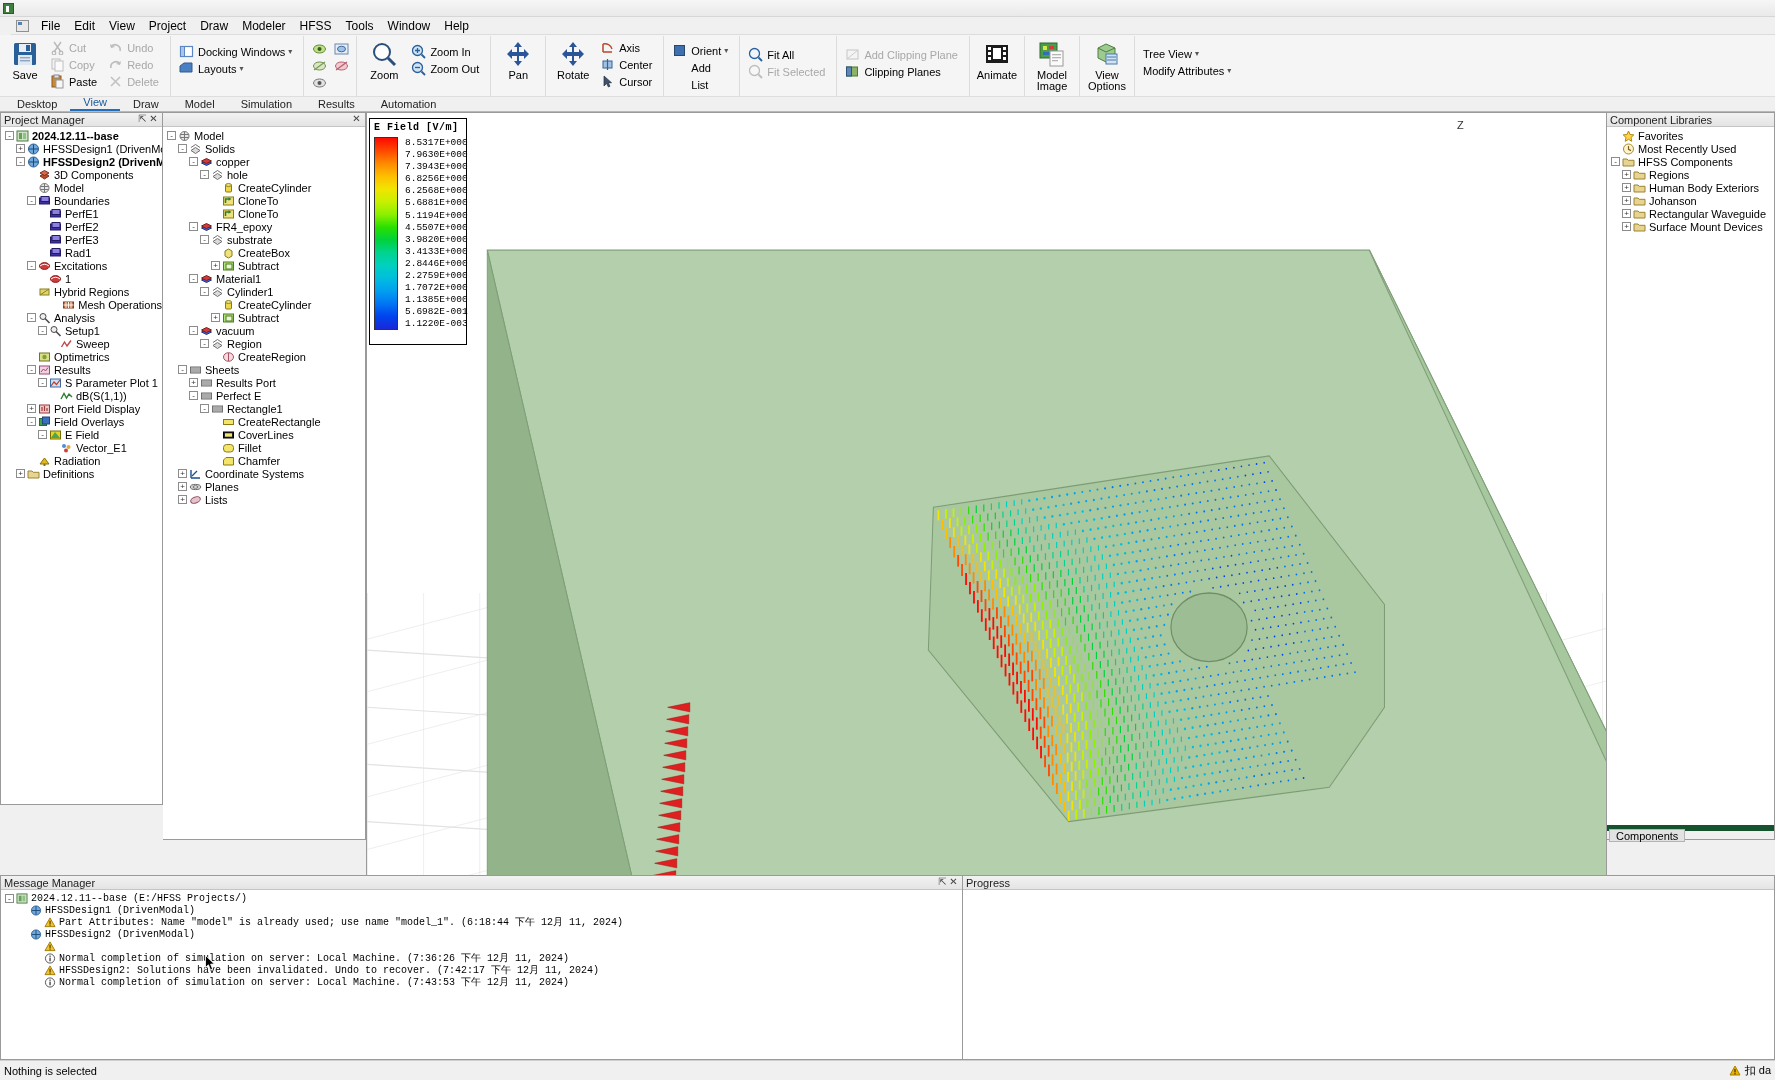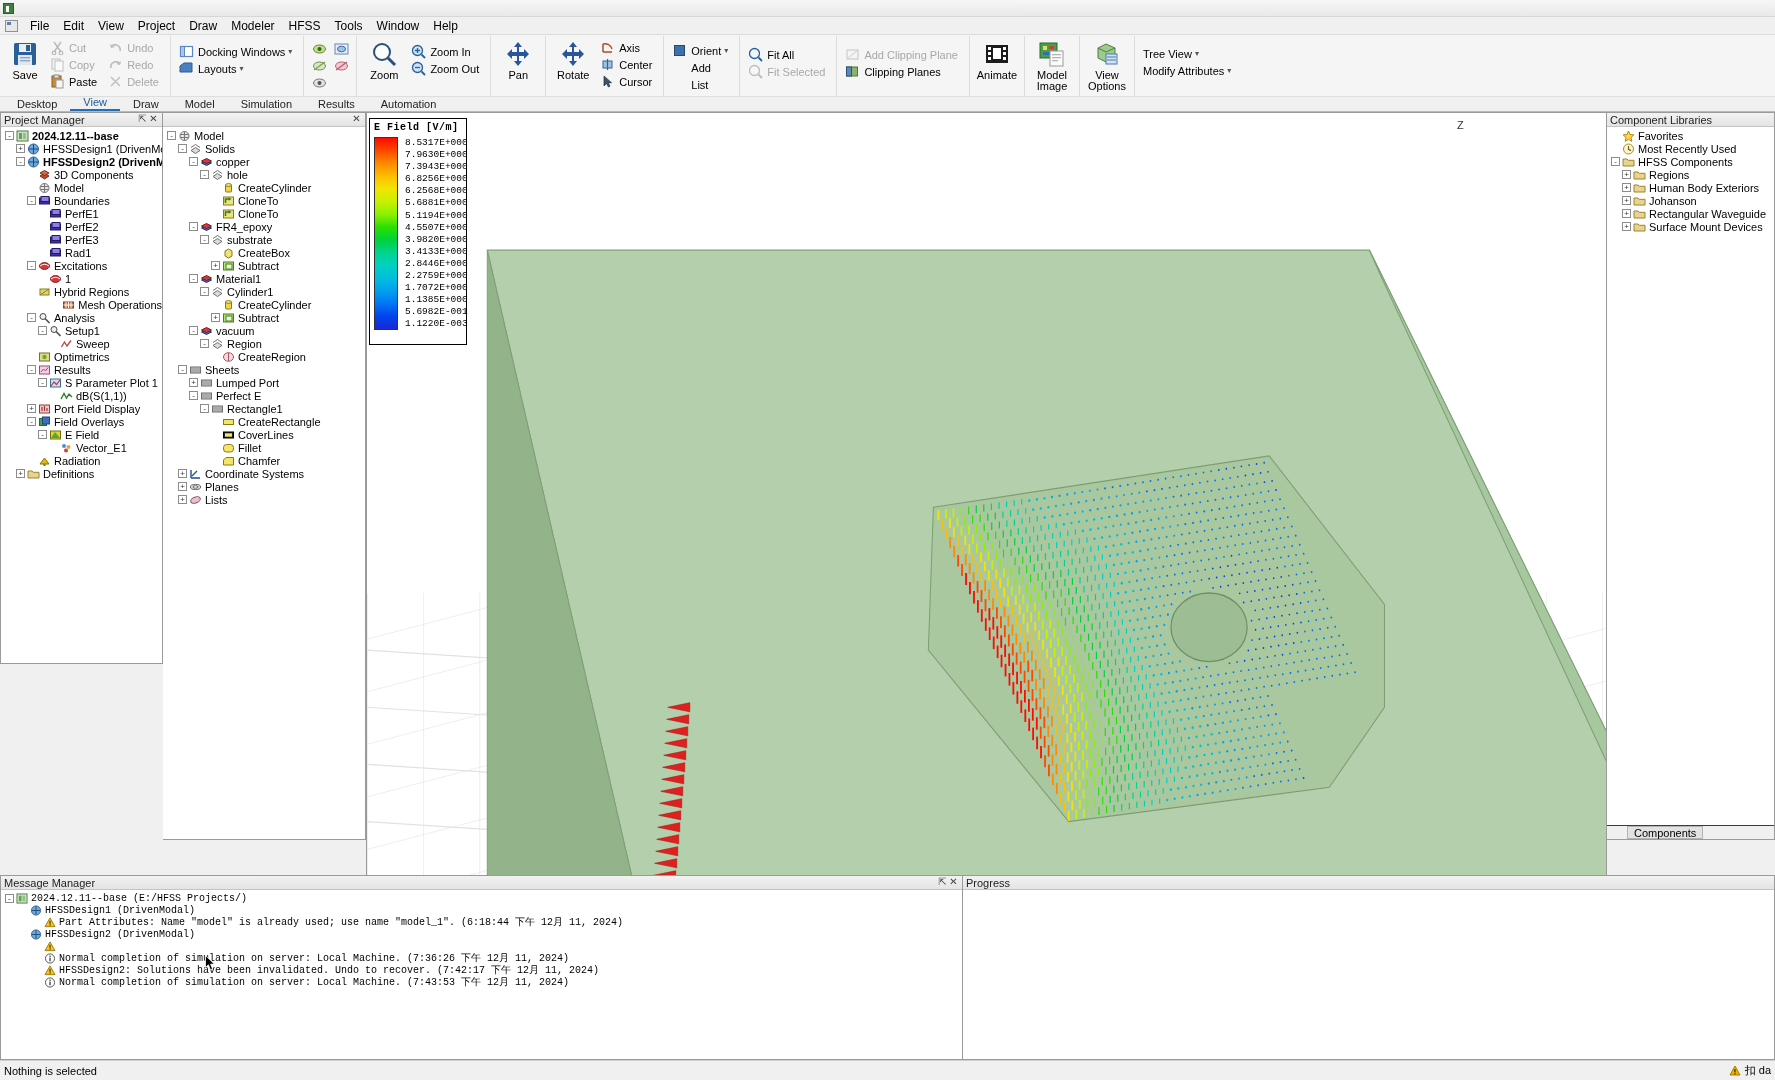--- a/index.html
+++ b/index.html
@@ -21,21 +21,21 @@
   .titlebar .tlogo {
     width:11px; height:11px; margin-right:4px; background:#3d7f3d;
     border:1px solid #2a5c2a; display:inline-block; position:relative;
   }
   .titlebar .tlogo:after{content:"";position:absolute;left:2px;top:2px;width:3px;height:6px;background:#fff;}
   .titlebar .ttext{ white-space:nowrap; overflow:hidden; }
 
   
   .menubar {
     height:18px; background:#f0f0f0; border-bottom:1px solid #dcdcdc;
-    display:flex; align-items:center; padding-left:2px; font-size:12px;
+    display:flex; align-items:center; padding-left:2px; font-size:12px;margin-left:11px;
   }
   .menubar .mbicon{
     width:13px;height:12px;margin:0 5px 0 3px;background:#e8e8e8;border:1px solid #909090;
     position:relative;
   }
   .menubar .mbicon:before{content:"";position:absolute;left:1px;top:1px;width:4px;height:3px;background:#5a7fb5;}
   .menuitem { padding:2px 7px; cursor:default; white-space:nowrap; }
 
   
   .ribbon {
@@ -112,21 +112,21 @@
   
   .statusbar {
     position:absolute; left:0; bottom:0; width:1775px; height:20px;
     background:#f0f0f0; border-top:1px solid #cfcfcf; display:flex; align-items:center;
     font-size:11px; padding:0 4px;
   }
   .statusbar .grow{flex:1;}
   .sbicon{width:12px;height:12px;margin-left:3px;}
 
   
-  .complibfoot { height:14px; background:#f0f0f0; border-top:1px solid #14532d; display:flex; align-items:center; padding-left:20px;text-align:right;}
+  .complibfoot { height:14px; background:#f0f0f0; border-top:6px solid #14532d; display:flex; align-items:center; padding-left:2px;text-align:right;}
   .compfoottab{ font-size:11px; padding:0 6px; background:#e2e2e2; border:1px solid #b4b4b4; height:13px; line-height:12px;}
 
   
   .cursor { position:absolute; width:11px; height:16px; pointer-events:none; }
 </style>
 </head>
 <body>
 
 <div class="app">
 
@@ -457,21 +457,21 @@
     <div class="tab active">View</div>
     <div class="tab">Draw</div>
     <div class="tab">Model</div>
     <div class="tab">Simulation</div>
     <div class="tab">Results</div>
     <div class="tab">Automation</div>
   </div>
 
   <div class="body">
 
-    <div class="panel" style="width:163px; height:552px;">
+    <div class="panel" style="width:163px; height:693px;">
       <div class="panelhdr">
         <span>Project Manager</span>
         <span class="grow"></span>
         <span class="pinico">⇱</span>
         <span class="closeico">✕</span>
       </div>
       <div class="tree" id="pm-tree">
           <div class="trow" style="padding-left: 2px;">
             <span class="exp">-</span>
             <svg viewBox="0 0 13 12" class="tico">
@@ -850,21 +850,21 @@
               <path d="M1.5 5 H11.5 M1.5 7 H11.5" stroke="#8c8c8c"></path>
             </svg>
             <span class="tlbl">Sheets</span>
           </div>
           <div class="trow" style="padding-left: 24px;">
             <span class="exp">+</span>
             <svg viewBox="0 0 13 12" class="tico">
               <rect x="1.5" y="3" width="10" height="6" fill="#c8c8c8" stroke="#6a6a6a"></rect>
               <path d="M1.5 5 H11.5 M1.5 7 H11.5" stroke="#8c8c8c"></path>
             </svg>
-            <span class="tlbl">Lumped Port</span>
+            <span class="tlbl">Results Port</span>
           </div>
           <div class="trow" style="padding-left: 24px;">
             <span class="exp">-</span>
             <svg viewBox="0 0 13 12" class="tico">
               <rect x="1.5" y="3" width="10" height="6" fill="#c8c8c8" stroke="#6a6a6a"></rect>
               <path d="M1.5 5 H11.5 M1.5 7 H11.5" stroke="#8c8c8c"></path>
             </svg>
             <span class="tlbl">Perfect E</span>
           </div>
           <div class="trow" style="padding-left: 35px;">

